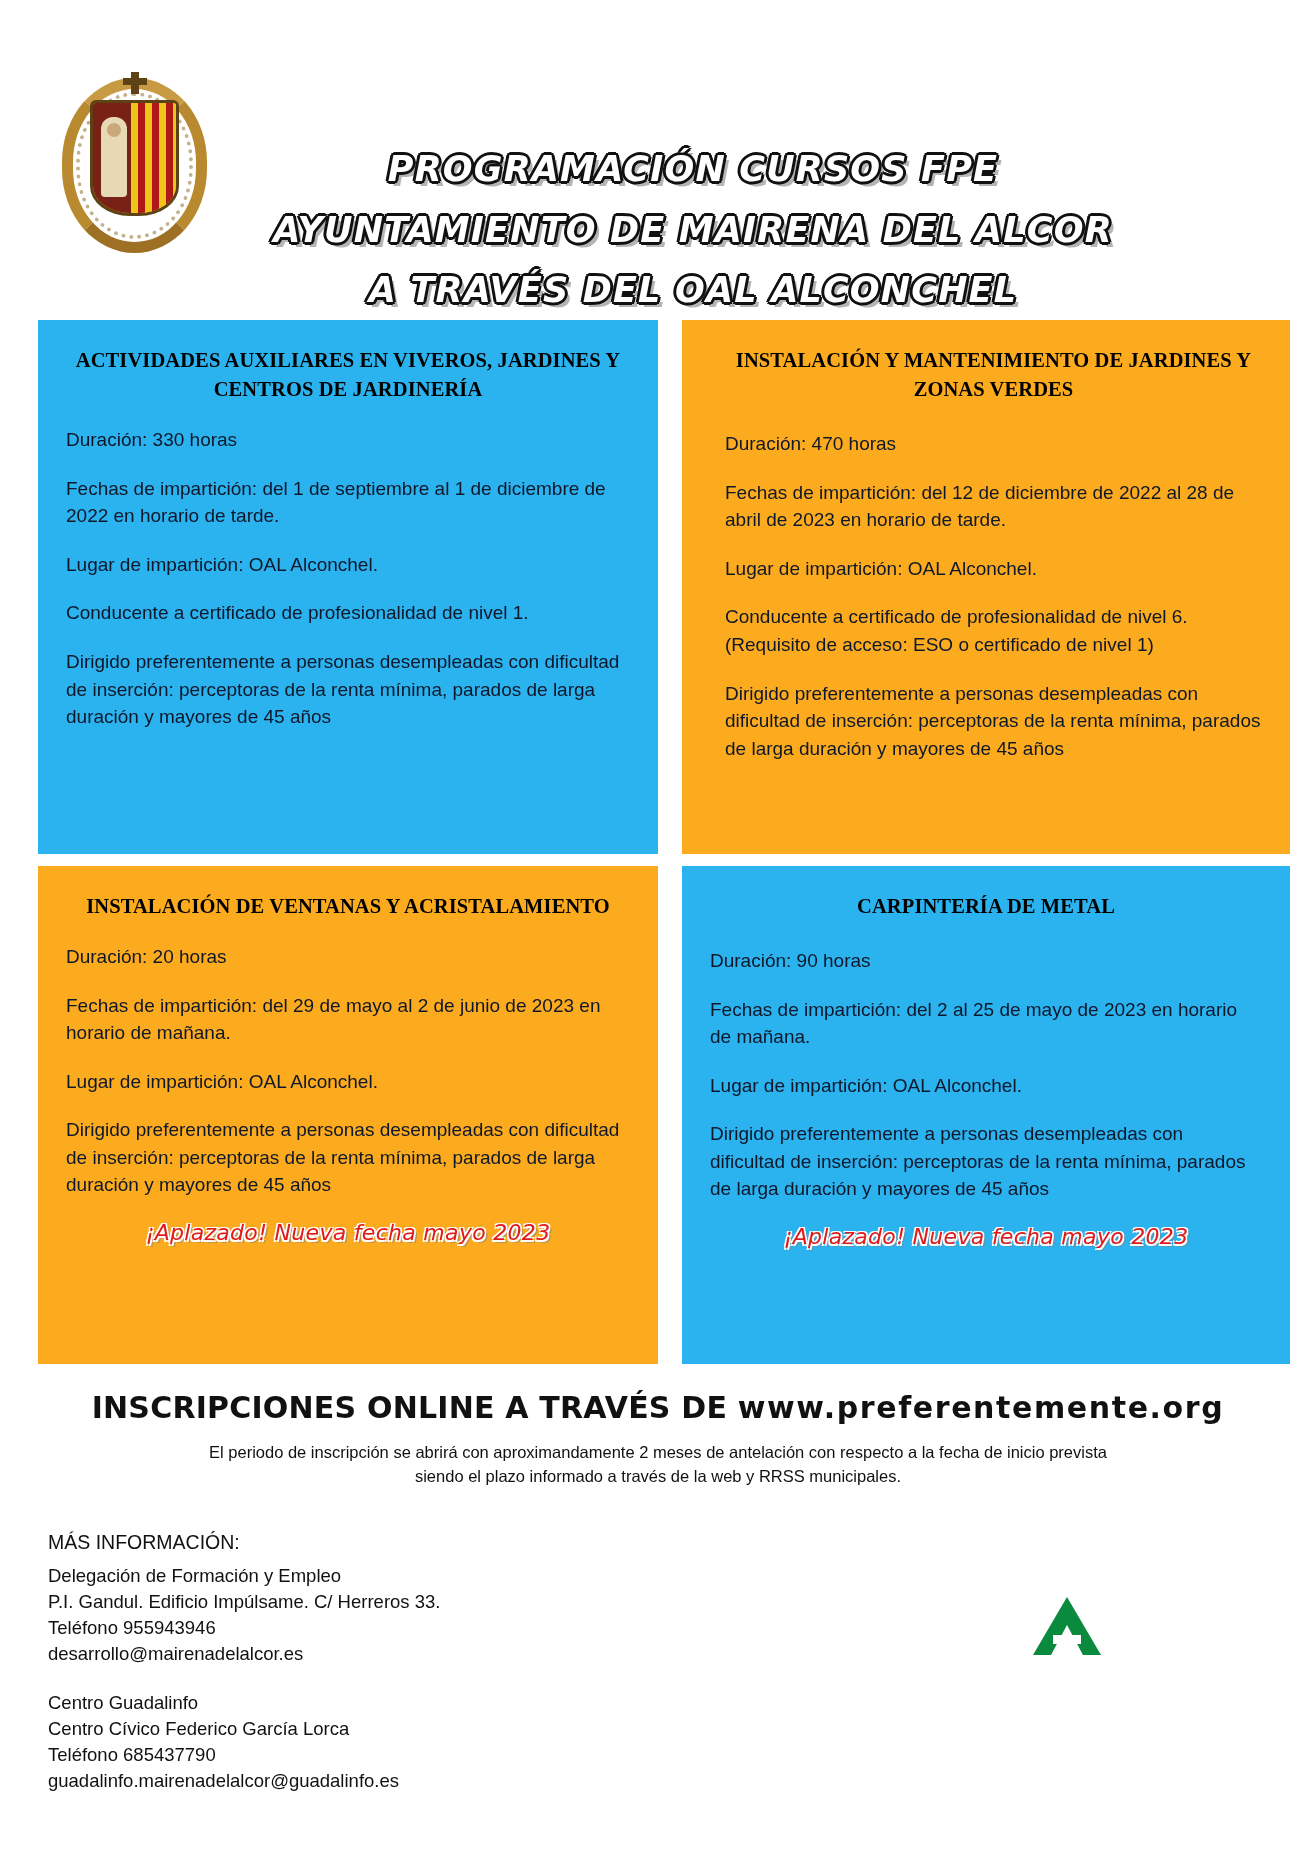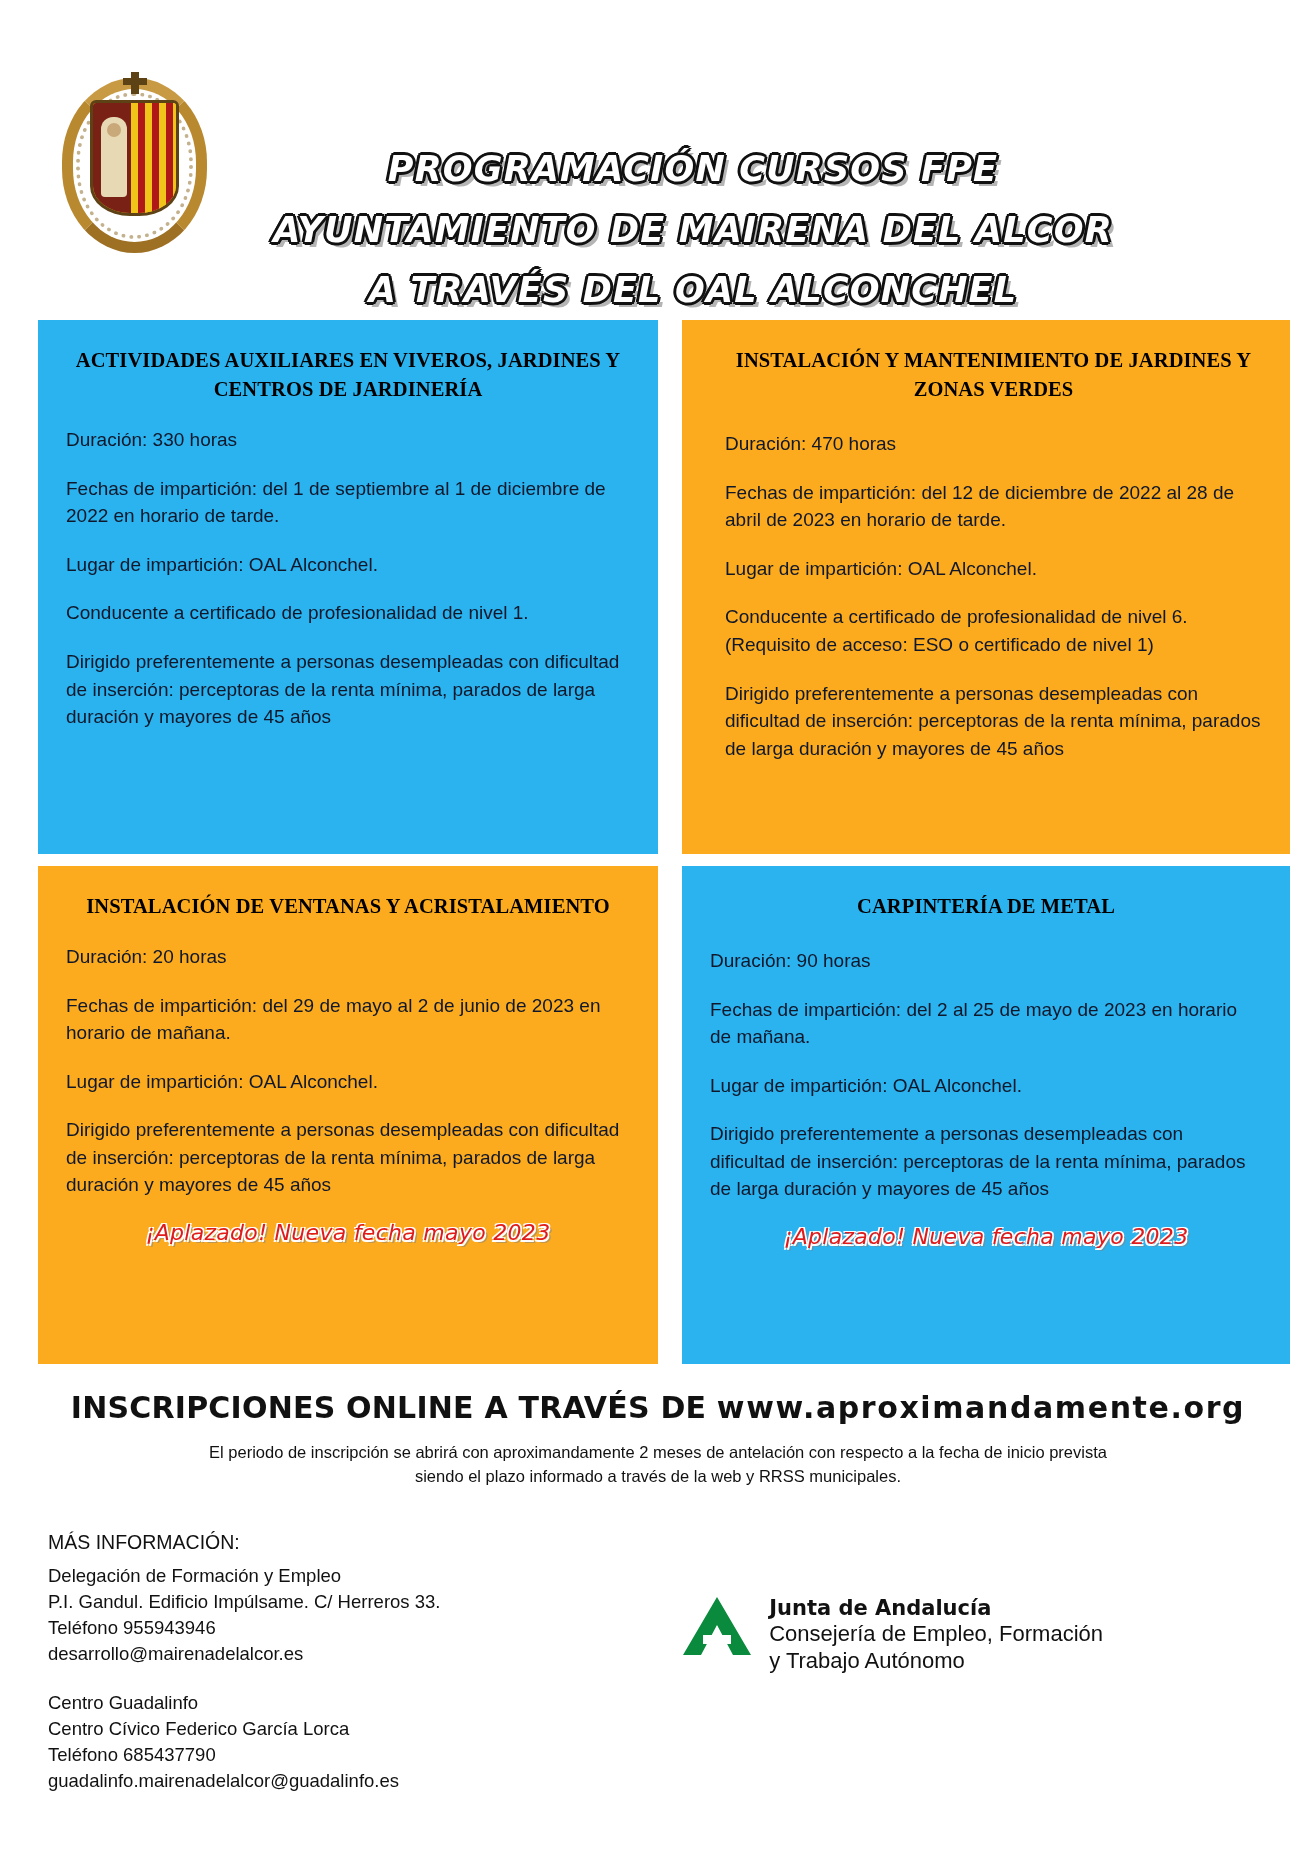--- a/index.html
+++ b/index.html
@@ -308,21 +308,21 @@
     <p class="body">Duración: 90 horas</p>
     <p class="body">Fechas de impartición: del 2 al 25 de mayo de 2023 en horario de mañana.</p>
     <p class="body">Lugar de impartición: OAL Alconchel.</p>
     <p class="body">Dirigido preferentemente a personas desempleadas con dificultad de inserción: perceptoras de la renta mínima, parados de larga duración y mayores de 45 años</p>
     <div class="postponed">¡Aplazado! Nueva fecha mayo 2023</div>
   </div>
 
 </div>
 
 <div class="inscriptions">
-  <div class="insc-line"><span>INSCRIPCIONES ONLINE A TRAVÉS DE </span><span class="url">www.aproximandamente.org</span></div>
+  <div class="insc-line"><span>INSCRIPCIONES ONLINE A TRAVÉS DE </span><span class="url">www.preferentemente.org</span></div>
   <div class="insc-note">
     <div>El periodo de inscripción se abrirá con aproximandamente 2 meses de antelación con respecto a la fecha de inicio prevista</div>
     <div>siendo el plazo informado a través de la web y RRSS municipales.</div>
   </div>
 </div>
 
 <div class="footer">
   <div class="contact">
     <div class="heading">MÁS INFORMACIÓN:</div>
     <div class="block">
@@ -340,19 +340,14 @@
     </div>
   </div>
 
   <div class="junta">
     <div class="junta-logo">
       <svg width="72" height="62" viewBox="0 0 72 62" xmlns="http://www.w3.org/2000/svg">
         <path d="M36 2 L70 60 L52 60 L36 30 L20 60 L2 60 Z" fill="#0a8a3c"></path>
         <rect x="22" y="40" width="28" height="9" fill="#ffffff"></rect>
       </svg>
     </div>
-    <div class="junta-text">
-      <div class="l1">Junta de Andalucía</div>
-      <div class="l2">Consejería de Empleo, Formación</div>
-      <div class="l3">y Trabajo Autónomo</div>
-    </div>
   </div>
 </div>
 
 </body></html>

